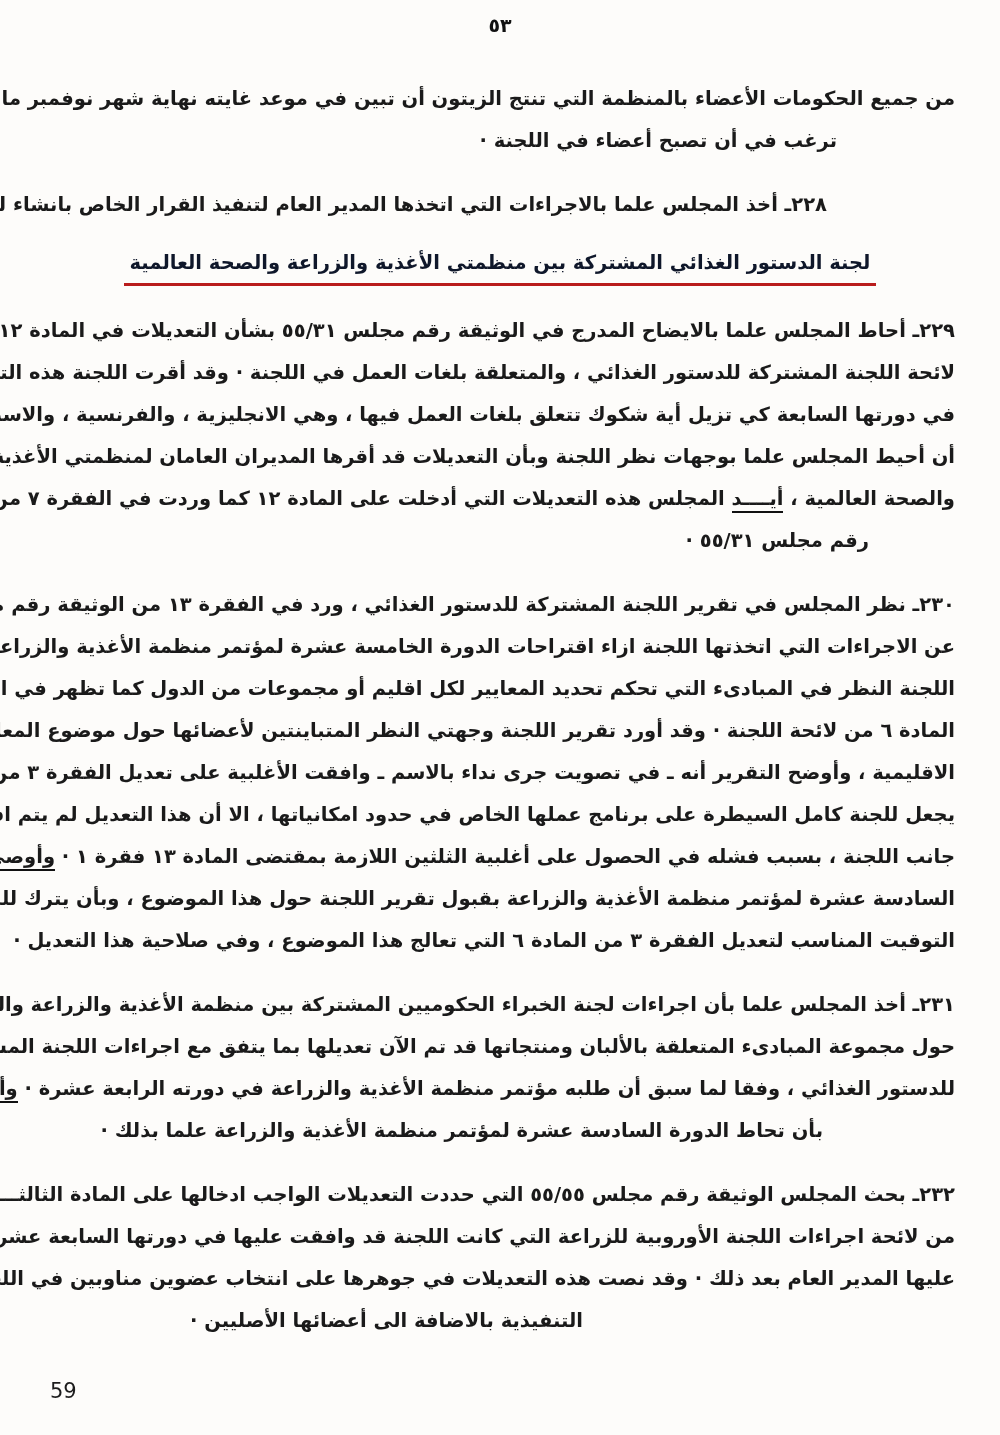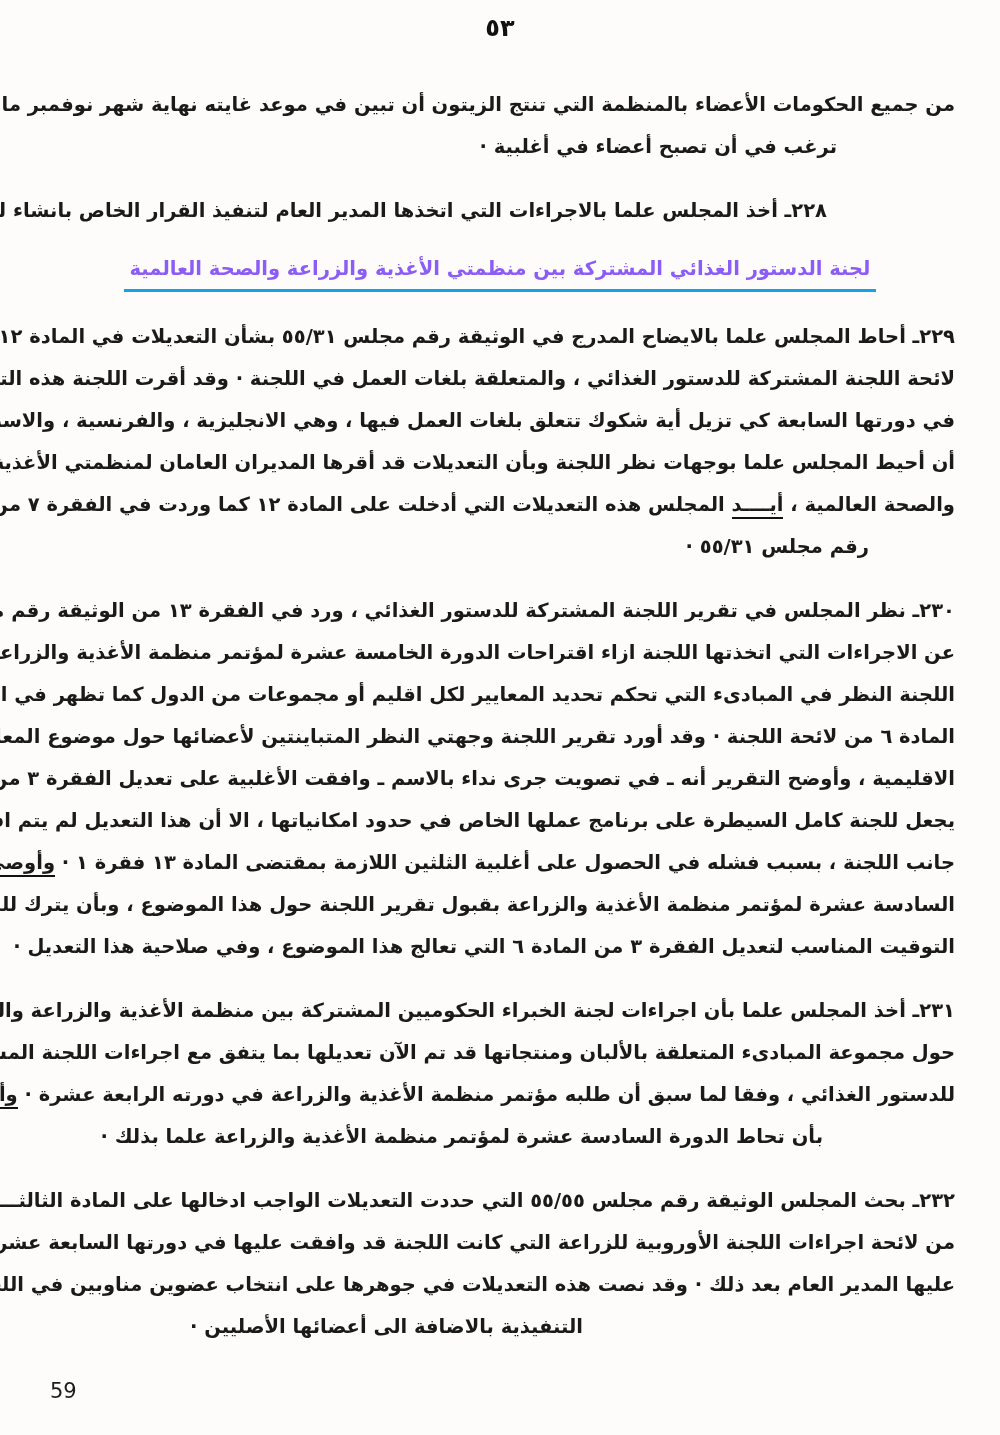--- a/index.html
+++ b/index.html
@@ -13,21 +13,21 @@
     color: #161616;
     font-family: "DejaVu Sans", sans-serif;
     position: relative;
     overflow: hidden;
   }
   .page {
     padding: 14px 45px 0 45px;
   }
   .top-number {
     text-align: center;
-    font-size: 24px;
+    font-size: 19px;
     font-weight: bold;
     letter-spacing: 2px;
     margin-bottom: 42px;
     color: #111;
   }
   .document-content {
     width: 910px;
   }
   .paragraph {
     margin: 0 0 22px 0;
@@ -58,23 +58,23 @@
 
   .heading {
     text-align: center;
     margin: 4px 0 24px 0;
   }
   .heading-text {
     display: inline-block;
     font-size: 19.5px;
     font-weight: bold;
     line-height: 30px;
-    border-bottom: 3px solid #0ea5e9;
+    border-bottom: 3px solid #b91c1c;
     padding: 0 6px 5px 6px;
-    color: #8b5cf6;
+    color: #0f172a;
   }
   .u {
     border-bottom: 2.5px solid #111;
     padding-bottom: 1px;
   }
   .bottom-number {
     position: absolute;
     left: 50px;
     bottom: 32px;
     direction: ltr;
@@ -86,21 +86,21 @@
 </style>
 </head>
 <body>
 
 <div class="page" data-name="scanned-document-page">
   <div class="top-number" data-name="page-number-top">٥٣</div>
 
   <div class="document-content" data-name="document-content">
       <div class="paragraph" data-name="para-continuation">
         <div class="line" data-name="text-line">من جميع الحكومات الأعضاء بالمنظمة التي تنتج الزيتون أن تبين في موعد غايته نهاية شهر نوفمبر ما اذا كانــــــت</div>
-        <div class="line" data-name="text-line">ترغب في أن تصبح أعضاء في أغلبية ·</div>
+        <div class="line" data-name="text-line">ترغب في أن تصبح أعضاء في اللجنة ·</div>
       </div>
       <div class="paragraph" data-name="para-228">
         <div class="line" data-name="text-line">٢٢٨ـ أخذ المجلس علما بالاجراءات التي اتخذها المدير العام لتنفيذ القرار الخاص بانشاء لجنة منظمة الأغذيــــة</div>
       </div>
       <div class="heading" data-name="heading-codex-committee"><span class="heading-text" data-name="section-heading-text">لجنة الدستور الغذائي المشتركة بين منظمتي الأغذية والزراعة والصحة العالمية</span></div>
       <div class="paragraph" data-name="para-229">
         <div class="line" data-name="text-line">٢٢٩ـ أحاط المجلس علما بالايضاح المدرج في الوثيقة رقم مجلس ٥٥/٣١ بشأن التعديلات في المادة ١٢ مــــن</div>
         <div class="line" data-name="text-line">لائحة اللجنة المشتركة للدستور الغذائي ، والمتعلقة بلغات العمل في اللجنة ·  وقد أقرت اللجنة هذه التعديلات</div>
         <div class="line" data-name="text-line">في دورتها السابعة كي تزيل أية شكوك تتعلق بلغات العمل فيها ، وهي الانجليزية ، والفرنسية ، والاسبانية · وبعد</div>
         <div class="line" data-name="text-line">أن أحيط المجلس علما بوجهات نظر اللجنة وبأن التعديلات قد أقرها المديران العامان لمنظمتي الأغذية والزراعــــة</div>

